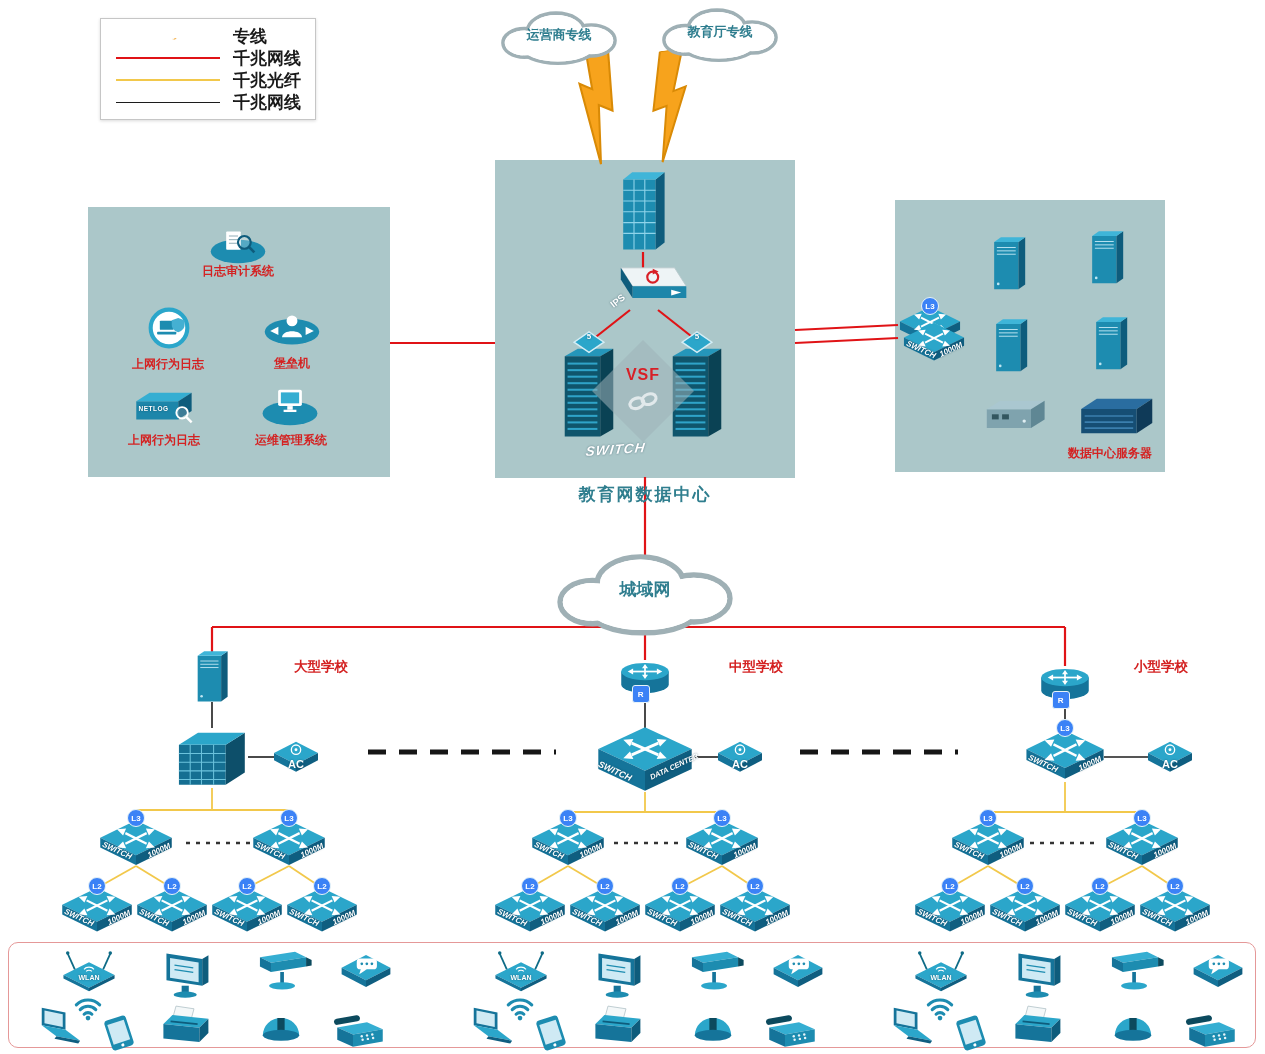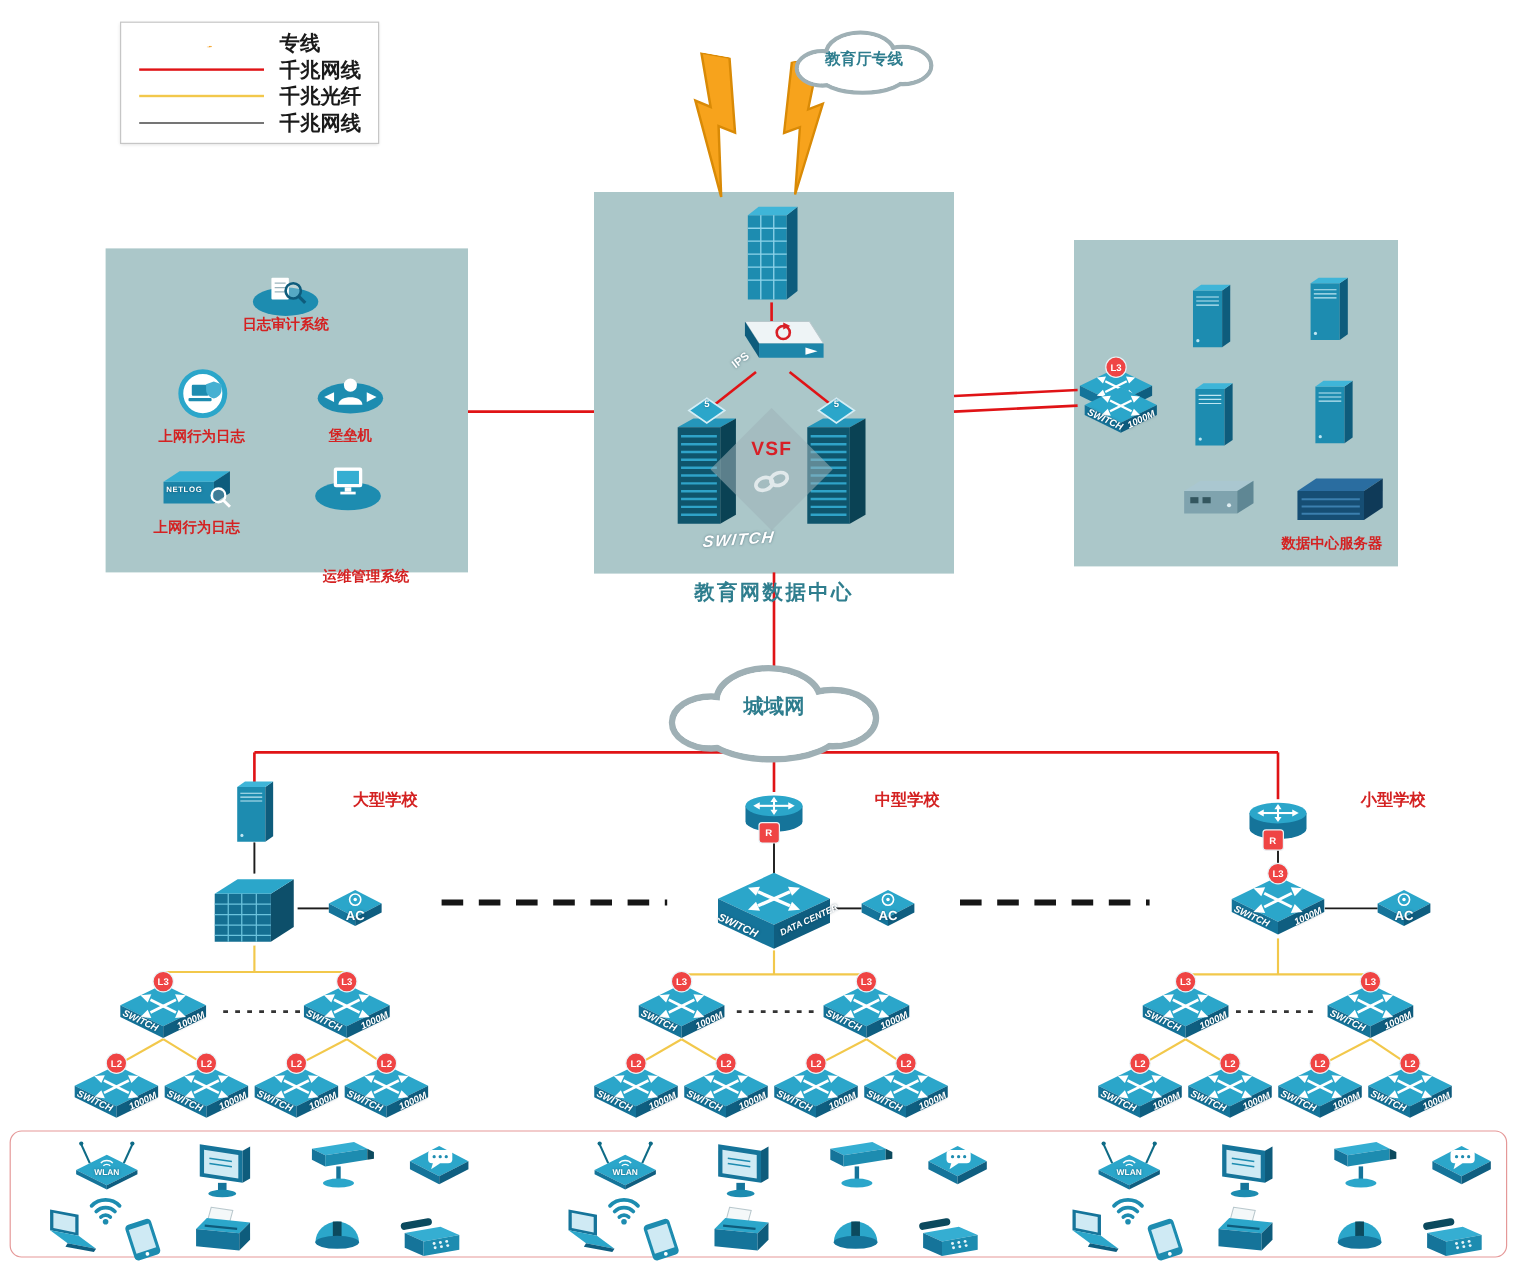--- a/index.html
+++ b/index.html
@@ -4,21 +4,21 @@
 <style>
   html,body{margin:0;padding:0;background:#fff;font-family:"Liberation Sans",sans-serif;}
   #stage{position:relative;width:1265px;height:1054px;background:#fff;overflow:hidden;}
   .zone{position:absolute;background:#abc7c9;}
   #wires{position:absolute;left:0;top:0;}
   .bolt{position:absolute;}
   
   .dev{position:absolute;}
   .dev>svg{width:100%;height:100%;display:block;overflow:visible;}
   .dev .badge{position:absolute;top:-7px;left:50%;transform:translateX(-50%);width:16px;height:16px;border-radius:50%;
-    background:#ef4444;border:1.5px solid #e8f4f8;color:#fff;font-size:8px;font-weight:bold;
+    background:#3b82f6;border:1.5px solid #e8f4f8;color:#fff;font-size:8px;font-weight:bold;
     display:flex;align-items:center;justify-content:center;z-index:2;}
   .t-router .badge{top:auto;bottom:-3px;left:42%;border-radius:3px;}
   .dev .l1,.dev .l2{position:absolute;color:#fff;font-weight:bold;font-style:italic;font-size:8px;line-height:1;
     white-space:nowrap;text-shadow:0 0 2px rgba(0,40,60,.55);}
   .t-switch .l1{left:4%;top:58%;transform:rotate(25deg);}
   .t-switch .l2{right:4%;top:58%;transform:rotate(-25deg);}
   .t-chassis .l1{left:3%;top:62%;transform:rotate(25deg);font-size:9px;}
   .t-chassis .l2{right:-4%;top:56%;transform:rotate(-25deg);font-size:7.5px;}
   .t-ac .l1{left:50%;top:55%;transform:translateX(-50%);font-style:normal;font-size:11px;}
   .t-ap .l1{left:50%;top:60%;transform:translateX(-50%);font-style:normal;font-size:7px;}
@@ -441,21 +441,27 @@
       <span class="leg-label">千兆光纤</span>
     </div>
     <div class="leg-row">
       <span class="leg-icon">
           <span class="leg-line" style="border-color:#1c1c1c;border-top-width:1.5px"></span>
         </span>
       <span class="leg-label">千兆网线</span>
     </div>
   </div>
 
-    <div class="cloud" style="left: 640px; top: 20px; width: 160px; height: 62px;">
+<div class="cloud" style="left: 478px; top: 6px; width: 162px; height: 62px;">
+      <svg>
+        <use href="#sy-cloud" width="100%" height="100%"></use>
+      </svg>
+      <div class="cl-label" style="font-size: 13px;">运营商专线</div>
+    </div>
+    <div class="cloud" style="left: 640px; top: 3px; width: 160px; height: 62px;">
       <svg>
         <use href="#sy-cloud" width="100%" height="100%"></use>
       </svg>
       <div class="cl-label" style="font-size: 13px;">教育厅专线</div>
     </div>
     <div class="cloud" style="left: 534px; top: 546px; width: 222px; height: 94px;">
       <svg>
         <use href="#sy-cloud" width="100%" height="100%"></use>
       </svg>
       <div class="cl-label" style="font-size: 17px;">城域网</div>
@@ -912,15 +918,15 @@
       </svg>
     </div>
     <div class="lbl title-teal" style="left: 645px; top: 494px;">教育网数据中心</div>
     <div class="lbl lbl-red school" style="left: 321px; top: 667px;">大型学校</div>
     <div class="lbl lbl-red school" style="left: 756px; top: 667px;">中型学校</div>
     <div class="lbl lbl-red school" style="left: 1161px; top: 667px;">小型学校</div>
     <div class="lbl lbl-red" style="left: 238px; top: 271px;">日志审计系统</div>
     <div class="lbl lbl-red" style="left: 168px; top: 364px;">上网行为日志</div>
     <div class="lbl lbl-red" style="left: 292px; top: 363px;">堡垒机</div>
     <div class="lbl lbl-red" style="left: 164px; top: 440px;">上网行为日志</div>
-    <div class="lbl lbl-red" style="left: 305px; top: 440px; margin-top: 41px;">运维管理系统</div>
+    <div class="lbl lbl-red" style="left: 291px; top: 440px;">运维管理系统</div>
     <div class="lbl lbl-red" style="left: 1062px; top: 453px; margin-left: 48px;">数据中心服务器</div>
   </div>
 
 </body></html>

